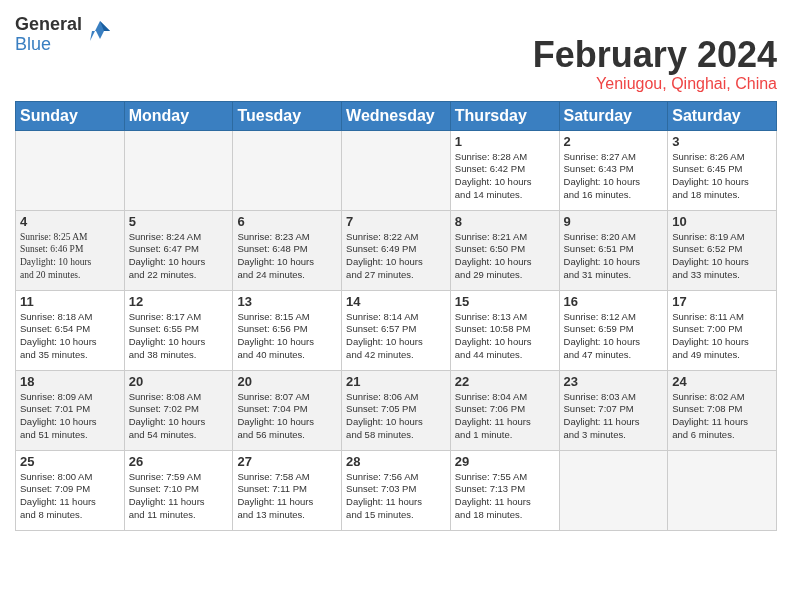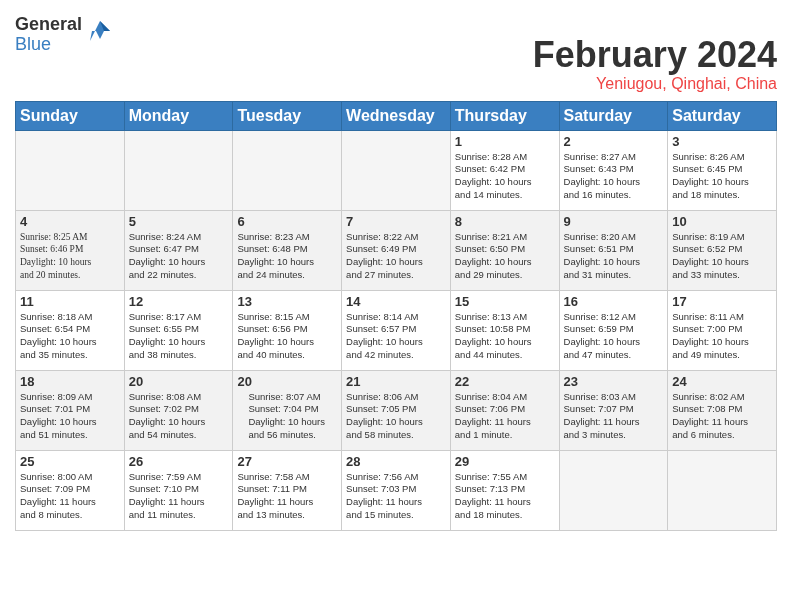--- a/index.html
+++ b/index.html
@@ -276,21 +276,21 @@
         </td>
         <td>
           <span class="day-number">20</span>
           <div class="day-info" style="white-space: pre-line;">Sunrise: 8:08 AM
 Sunset: 7:02 PM
 Daylight: 10 hours
 and 54 minutes.</div>
         </td>
         <td>
           <span class="day-number">20</span>
-          <div class="day-info" style="white-space: pre-line; margin-left: 11px;">Sunrise: 8:07 AM
+          <div class="day-info" style="white-space: pre-line;">Sunrise: 8:07 AM
 Sunset: 7:04 PM
 Daylight: 10 hours
 and 56 minutes.</div>
         </td>
         <td>
           <span class="day-number">21</span>
           <div class="day-info" style="white-space: pre-line;">Sunrise: 8:06 AM
 Sunset: 7:05 PM
 Daylight: 10 hours
 and 58 minutes.</div>

